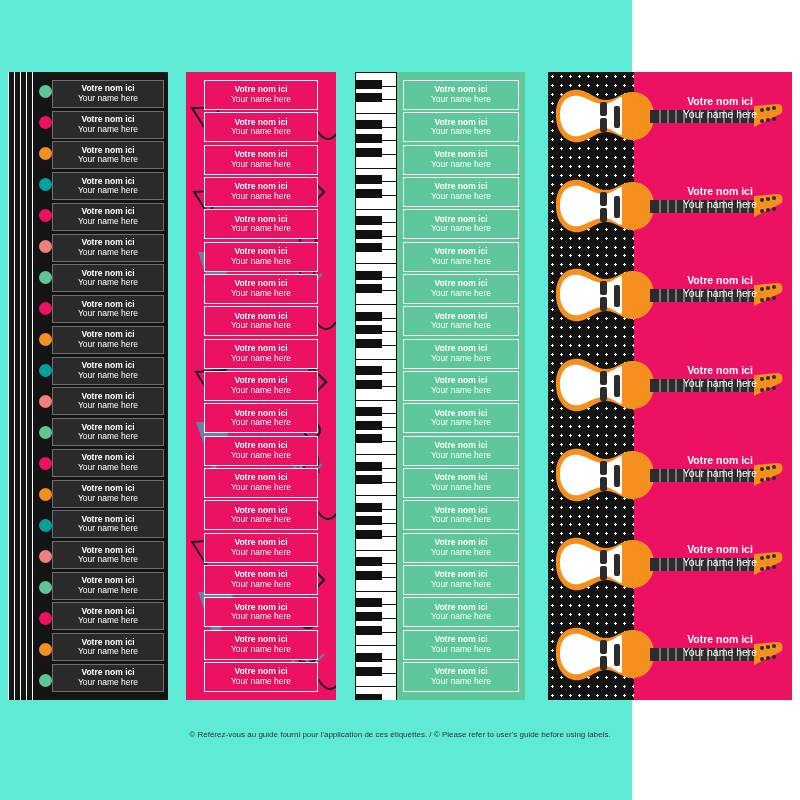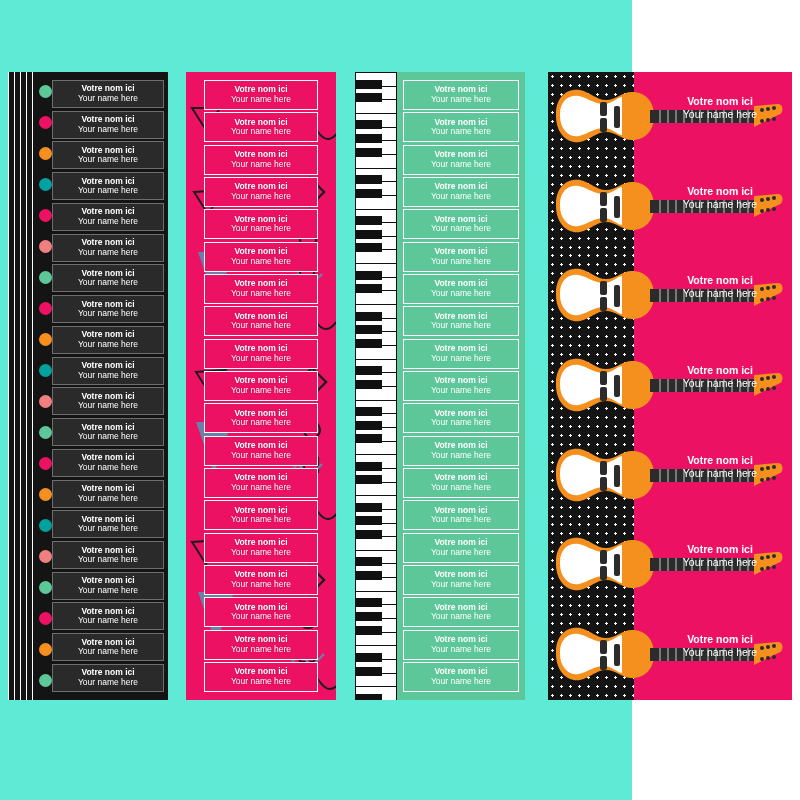--- a/index.html
+++ b/index.html
@@ -826,13 +826,14 @@
             <circle cx="220" cy="35" r="2"></circle>
           </g>
         </svg>
         <div class="guitar-label">
           <span class="fr">Votre nom ici</span>
           <span class="en">Your name here</span>
         </div>
       </div>
     </div>
 
+  <div class="footer">© Référez-vous au guide fourni pour l'application de ces étiquettes. / © Please refer to user's guide before using labels.</div>
 </div>
 
 </body></html>

